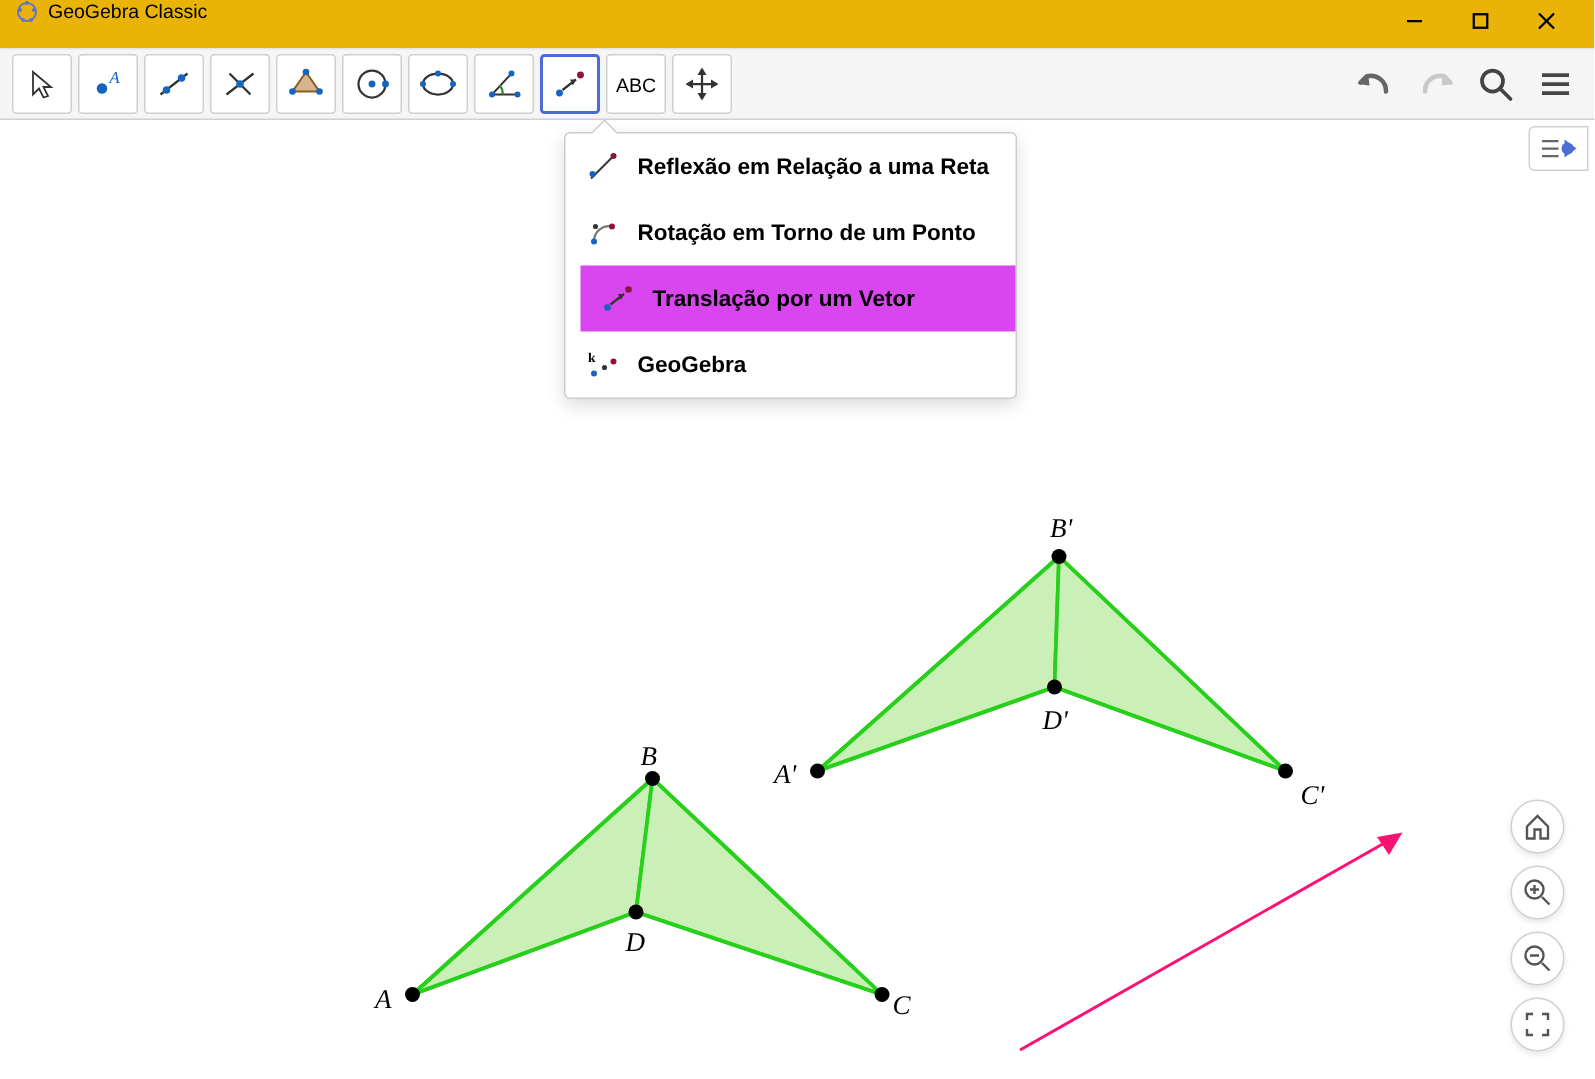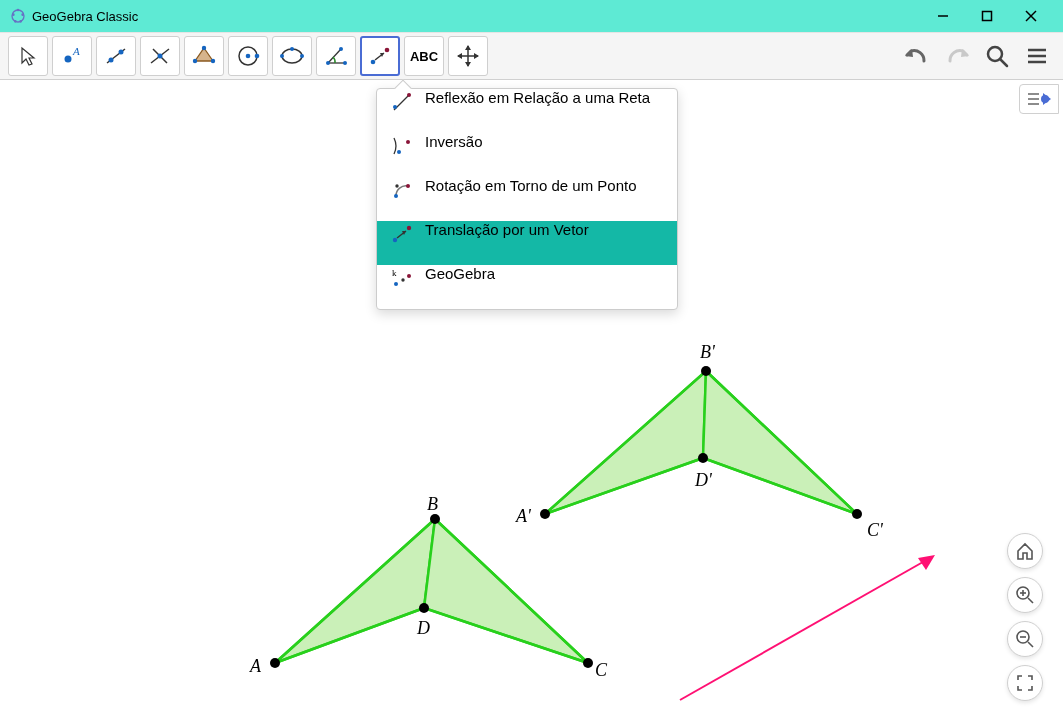--- a/index.html
+++ b/index.html
@@ -7,23 +7,23 @@
     font-family: Arial, sans-serif;
     background: #ffffff;
     width: 1063px;
     height: 719px;
     overflow: hidden;
     position: relative;
   }
   .titlebar {
     height: 32px;
     display: flex;
-    align-items: center;
+    align-items: flex-start;
     padding: 0 10px;
-    background: #5eead4;
+    background: #eab308;
     font-size: 13px;
   }
   .titlebar .logo {
     width: 16px; height: 16px;
     margin-right: 6px;
   }
   .titlebar .title { flex: 0 0 auto; }
   .titlebar .spacer { flex: 1; }
   .winbtn {
     width: 44px; height: 28px;
@@ -88,35 +88,37 @@
     top: -7px;
     left: 20px;
     width: 12px; height: 12px;
     background: #fff;
     border-left: 1px solid #ccc;
     border-top: 1px solid #ccc;
     transform: rotate(45deg);
   }
   .dropdown-item {
     display: flex;
-    align-items: flex-start;
+    align-items: center;
     height: 44px;
     padding: 0 12px;
     cursor: pointer;
     font-size: 15px;
+    font-weight: bold;
   }
   .dropdown-item .micon {
     width: 26px; height: 26px;
     margin-right: 10px;
     display: flex;
     align-items: center;
     justify-content: center;
   }
   .dropdown-item.selected {
-    background: #14b8a6;
+    background: #d946ef;
+    margin-left: 10px;
   }
 
   .style-tab {
     position: absolute;
     top: 84px;
     right: 4px;
     width: 40px;
     height: 30px;
     border: 1px solid #d0d0d0;
     border-radius: 4px 0 0 4px;
@@ -245,21 +247,21 @@
       </svg>
   </div>
   <div class="toolbtn selected">
     <svg width="26" height="26">
         <circle cx="6" cy="19" r="2.3" fill="#1565c0"></circle>
         <circle cx="20" cy="7" r="2.3" fill="#8a1538"></circle>
         <line x1="8" y1="17" x2="17" y2="10" stroke="#333" stroke-width="1.5"></line>
         <polygon points="17,10 13,10 15,14" fill="#333"></polygon>
       </svg>
   </div>
-  <div class="toolbtn" style="font-weight:700;font-size:13px;">
+  <div class="toolbtn" style="font-weight:400;font-size:13px;">
     <span>ABC</span>
   </div>
   <div class="toolbtn">
     <svg width="26" height="26">
         <line x1="13" y1="3" x2="13" y2="23" stroke="#333" stroke-width="1.5"></line>
         <line x1="3" y1="13" x2="23" y2="13" stroke="#333" stroke-width="1.5"></line>
         <polygon points="13,2 10,7 16,7" fill="#333"></polygon>
         <polygon points="13,24 10,19 16,19" fill="#333"></polygon>
         <polygon points="2,13 7,10 7,16" fill="#333"></polygon>
         <polygon points="24,13 19,10 19,16" fill="#333"></polygon>
@@ -342,30 +344,20 @@
           <line x1="4" y1="20" x2="20" y2="4" stroke="#333" stroke-width="1.3"></line>
           <circle cx="5" cy="17" r="2" fill="#1565c0"></circle>
           <circle cx="19" cy="5" r="2" fill="#8a1538"></circle>
         </svg>
       </span>
     <span>Reflexão em Relação a uma Reta</span>
   </div>
   <div class="dropdown-item">
     <span class="micon">
         <svg width="24" height="24">
-          <path d="M4 4 A18 18 0 0 1 4 20" fill="none" stroke="#333" stroke-width="1.3"></path>
-          <circle cx="9" cy="18" r="2" fill="#1565c0"></circle>
-          <circle cx="18" cy="8" r="2" fill="#8a1538"></circle>
-        </svg>
-      </span>
-    <span>Inversão</span>
-  </div>
-  <div class="dropdown-item">
-    <span class="micon">
-        <svg width="24" height="24">
           <path d="M6 18 A10 10 0 0 1 18 8" fill="none" stroke="#777" stroke-width="1.5"></path>
           <circle cx="6" cy="18" r="2" fill="#1565c0"></circle>
           <circle cx="18" cy="8" r="2" fill="#8a1538"></circle>
           <circle cx="7" cy="8" r="1.7" fill="#333"></circle>
         </svg>
       </span>
     <span>Rotação em Torno de um Ponto</span>
   </div>
   <div class="dropdown-item selected">
     <span class="micon">

